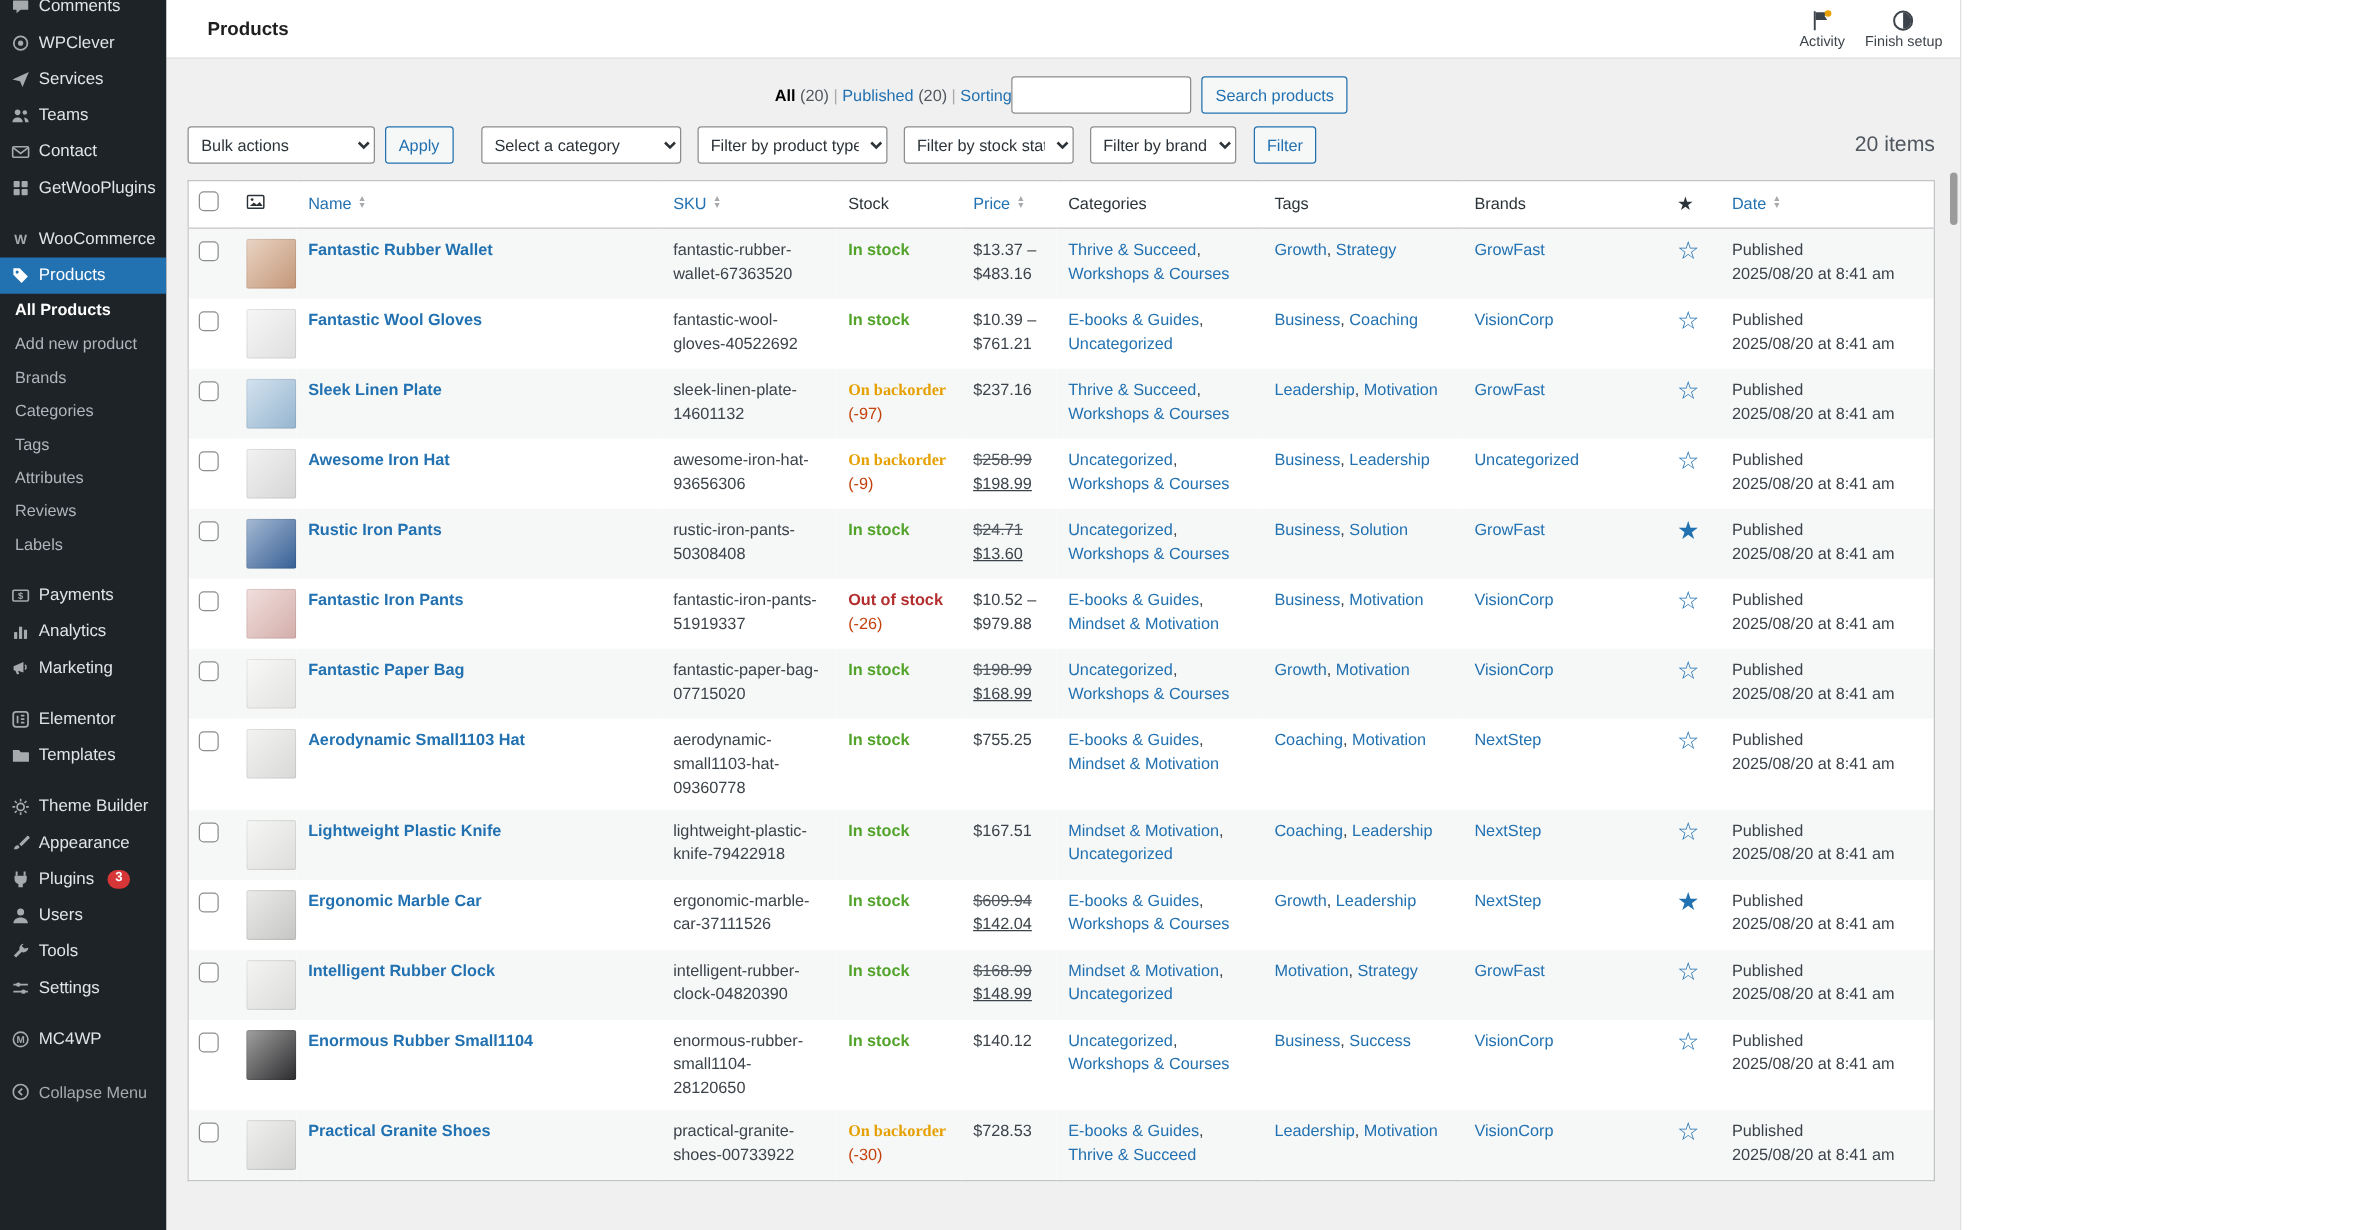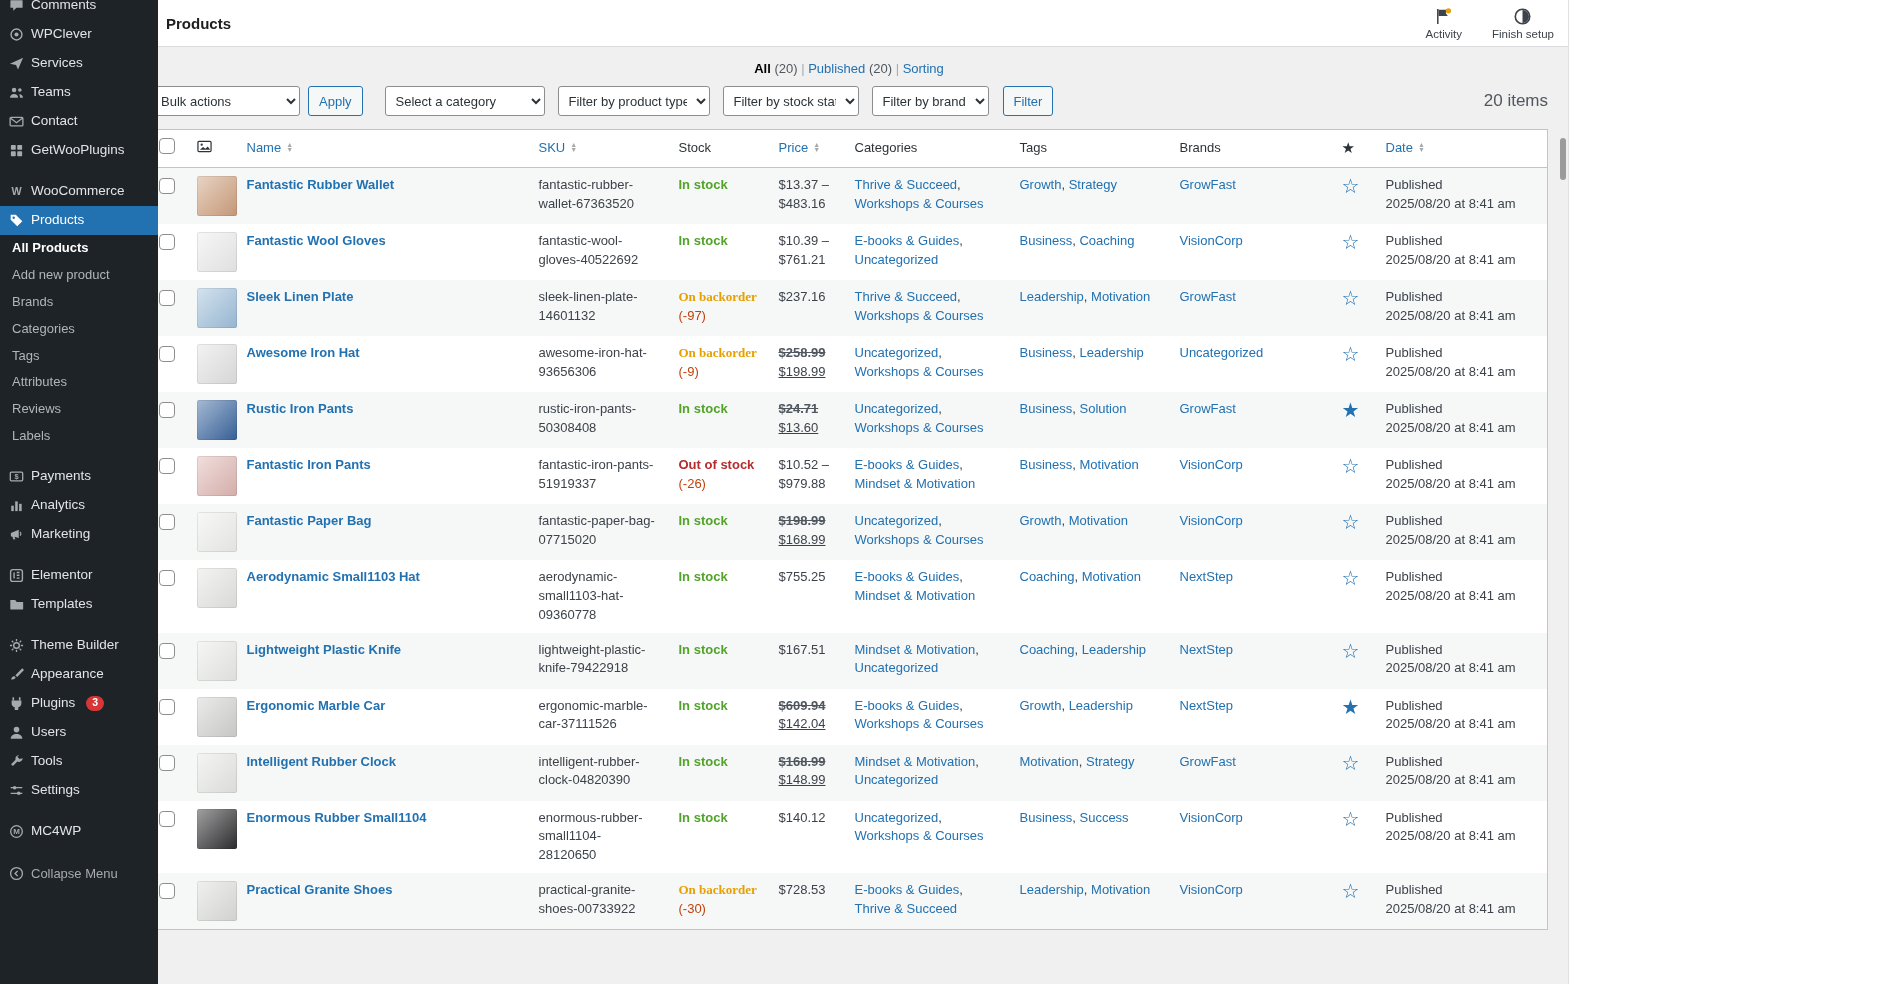--- a/index.html
+++ b/index.html
@@ -7,38 +7,38 @@
   html,body { margin:0; padding:0; }
   body {
     width:1896px; height:984px; overflow:hidden;
     font-family:"Liberation Sans","DejaVu Sans",sans-serif;
     background:#fff; color:#3c434a;
   }
   .app { position:relative; width:1896px; height:984px; background:#f0f0f1; overflow:hidden; }
   .gutter { position:absolute; left:1568px; top:0; width:328px; height:100%; background:#fff; border-left:1px solid #e0e0e0; }
 
   
-  .sidebar { position:absolute; left:0; top:0; width:158px; height:100%; background:#1d2327; z-index:5; overflow:hidden; }
+  .sidebar { position:absolute; left:0; top:0; width:133px; height:100%; background:#1d2327; z-index:5; overflow:hidden; }
   .menu { margin-top:-9px; }
   .menu-item { display:flex; align-items:center; gap:7px; padding:7px 8px; font-size:13.5px; color:#e2e4e7; cursor:pointer; position:relative; line-height:1.1; white-space:nowrap; }
   .menu-item.gap { margin-top:12px; }
   .mi-icon { width:16px; height:15px; flex:0 0 16px; display:flex; align-items:center; justify-content:center; color:#a7aaad; }
   .menu-item.active { background:var(--c-accent,#2271b1); color:#fff; }
   .menu-item.active .mi-icon { color:#fff; }
   .menu-item.active::after { content:""; position:absolute; right:-14px; top:50%; transform:translateY(-50%); border:7px solid transparent; border-left-color:var(--c-accent,#2271b1); }
   .badge { background:var(--c-badge,#d63638); color:#fff; border-radius:9px; font-size:10.5px; padding:1px 6px 2px; margin-left:4px; font-weight:700; line-height:1.1; }
   .sub-item { padding:5px 10px 5px 12px; font-size:13px; color:#b0b5ba; cursor:pointer; line-height:1.3; white-space:nowrap; }
   .sub-item.current { color:#fff; font-weight:700; }
   .collapse-item { margin-top:13px; display:flex; align-items:center; gap:7px; padding:7px 8px; color:#a7aaad; font-size:13px; cursor:pointer; }
 
   
   .main { position:absolute; left:133px; top:0; width:1435px; height:100%; }
   .topbar { height:47px; background:#fff; border-bottom:1px solid #dcdcde; display:flex; align-items:center; padding:0 14px 0 33px; }
   .topbar h1 { margin:0; font-size:15px; font-weight:600; color:#1e1e1e; }
-  .topbar-actions { margin-left:auto; display:flex; gap:30px; }
+  .topbar-actions { margin-left:auto; display:flex; gap:16px; }
   .tb-action { display:flex; flex-direction:column; align-items:center; gap:1px; font-size:11.5px; color:#3c434a; cursor:pointer; }
   .tb-action .ticon { height:20px; display:flex; align-items:center; color:#3c434a; }
 
   .content { padding:14px 20px 0 17px; }
   .views-row { display:flex; justify-content:center; align-items:center; margin-bottom:10px; }
   .subsubsub { list-style:none; margin:0; padding:0; font-size:13px; color:#646970; }
   .subsubsub li { display:inline; }
   .subsubsub li::after { content:" | "; color:#a7aaad; }
   .subsubsub li:last-child::after { content:""; }
   .view-link { color:var(--c-accent,#2271b1); text-decoration:none; cursor:pointer; }
@@ -70,21 +70,21 @@
   tbody tr:nth-child(odd) { background:#f6f7f7; }
   td a, .row-title { color:var(--c-accent,#2271b1); text-decoration:none; cursor:pointer; }
   .row-title { font-weight:700; }
   .thumb { width:40px; height:40px; border-radius:2px; box-shadow:inset 0 0 0 1px rgba(0,0,0,.08);
     background-image:linear-gradient(135deg, rgba(255,255,255,.55), rgba(0,0,0,.06)); cursor:pointer; }
   .stock { font-weight:700; }
   .stock.instock { color:var(--c-instock,#52a32a); }
   .stock.onbackorder { color:var(--c-backorder,#e6a000);font-family:Liberation Serif, serif; }
   .stock.outofstock { color:var(--c-outofstock,#b32d2e); }
   .stock-note { color:#c2410c; }
-  del { color:#50575e;font-weight:bold; }
+  del { color:#50575e; }
   ins { color:#3c434a; text-decoration:underline; }
   .star { font-size:20px; color:var(--c-star,#2271b1); cursor:pointer; line-height:1; }
   .hdr-star { font-size:15px; color:#2c3338; cursor:pointer; }
   input[type="checkbox"] { appearance:none; -webkit-appearance:none; width:16px; height:16px; border:1px solid #8c8d8f; border-radius:4px; background:#fff; margin:0; cursor:pointer; }
   .col-cb { padding-left:8px !important; padding-right:0 !important; }
   tbody .col-cb { padding-top:10px !important; }
 
   
   .scrollbar { position:absolute; left:1558px; top:0; width:10px; height:100%; z-index:6; }
   .scrollbar-thumb { position:absolute; left:2px; top:138px; width:6px; height:42px; background:#9b9b9b; border-radius:3px; }
@@ -320,20 +320,24 @@
               </svg>
           </span>
           <span data-name="finish-setup-label">Finish setup</span>
         </div>
       </div>
     </header>
 
     <div class="content" data-name="content-area">
       <div class="views-row">
         <ul class="subsubsub" data-name="view-filters"><li data-name="view-all"><span class="view-current" data-name="view-link-all">All</span> <span class="count" data-name="view-count">(20)</span></li><li data-name="view-published"><a class="view-link" data-name="view-link-published">Published</a> <span class="count" data-name="view-count">(20)</span></li><li data-name="view-sorting"><a class="view-link" data-name="view-link-sorting">Sorting</a></li></ul>
+        <div class="search-box" data-name="search-box">
+          <input class="search-input" type="text" data-name="search-input" value="" style="">
+          <button class="button" data-name="search-products-button">Search products</button>
+        </div>
       </div>
 
       <div class="tablenav" data-name="table-toolbar">
         <select data-name="bulk-actions-select"><option>Bulk actions</option></select>
         <button class="button" data-name="apply-button">Apply</button>
         <select data-name="category-filter-select"><option>Select a category</option></select>
         <select data-name="product-type-filter-select"><option>Filter by product type</option></select>
         <select data-name="stock-status-filter-select"><option>Filter by stock status</option></select>
         <select data-name="brand-filter-select"><option>Filter by brand</option></select>
         <button class="button" data-name="filter-button">Filter</button>

